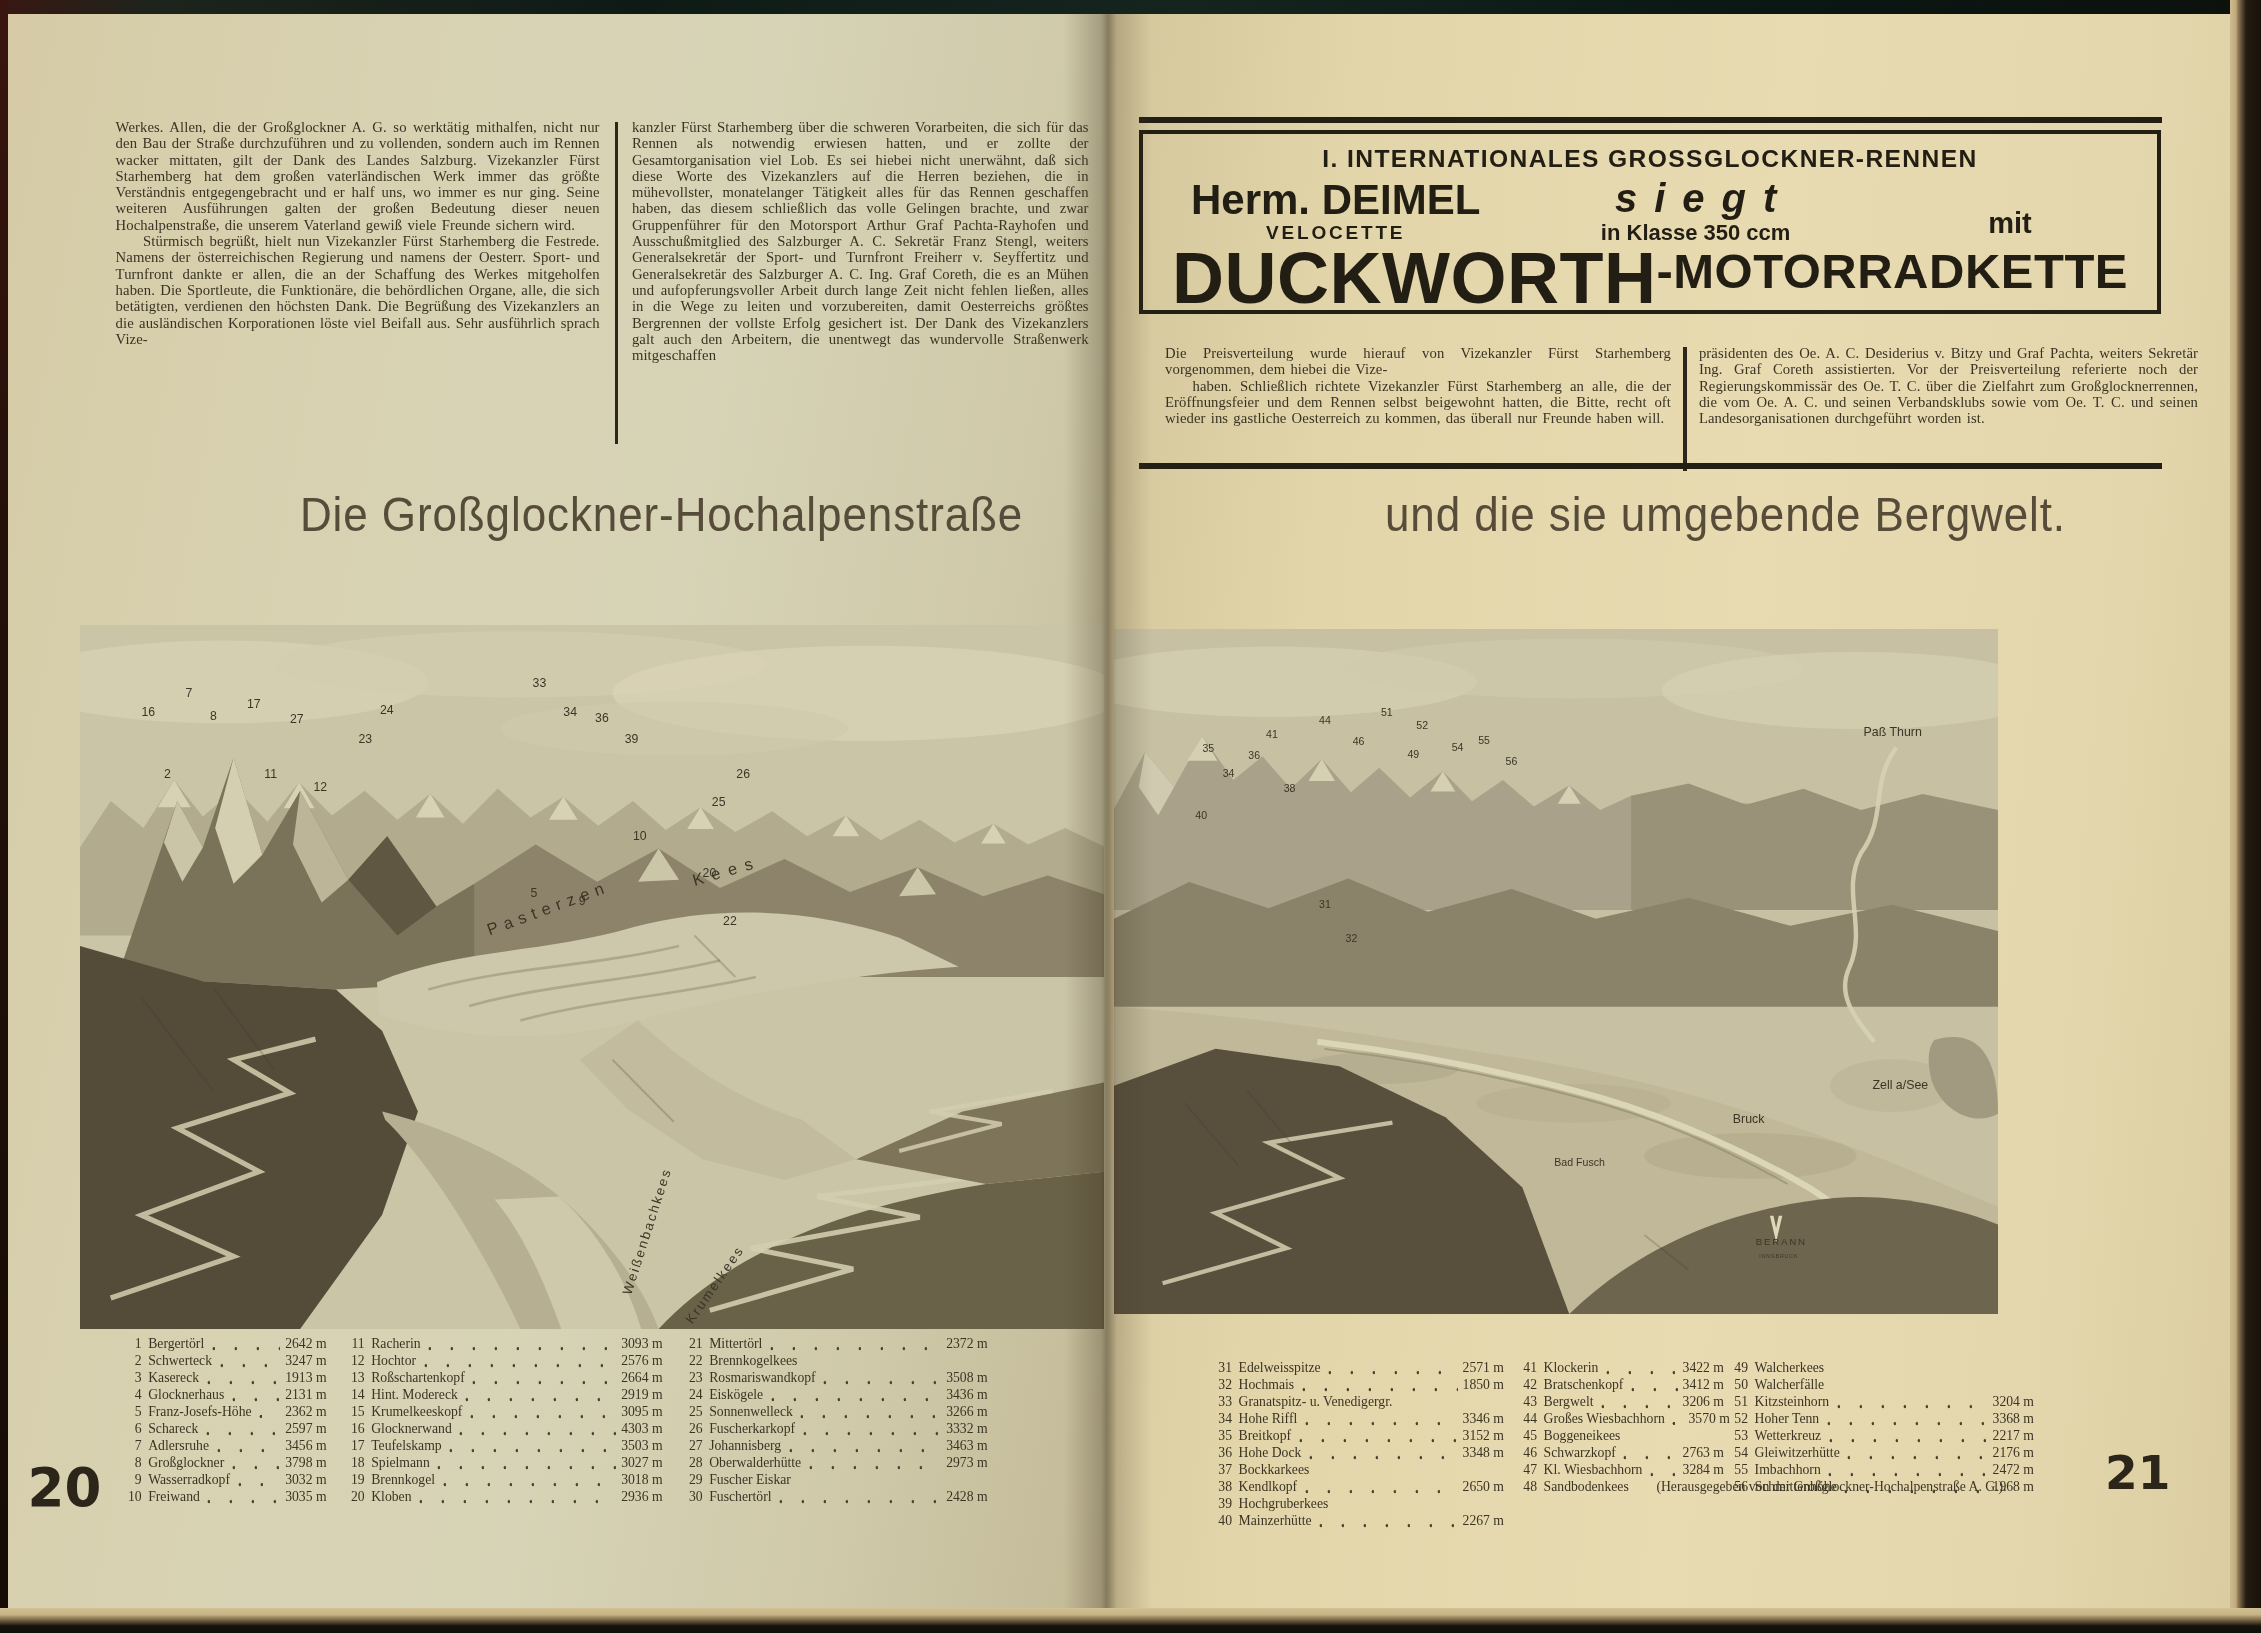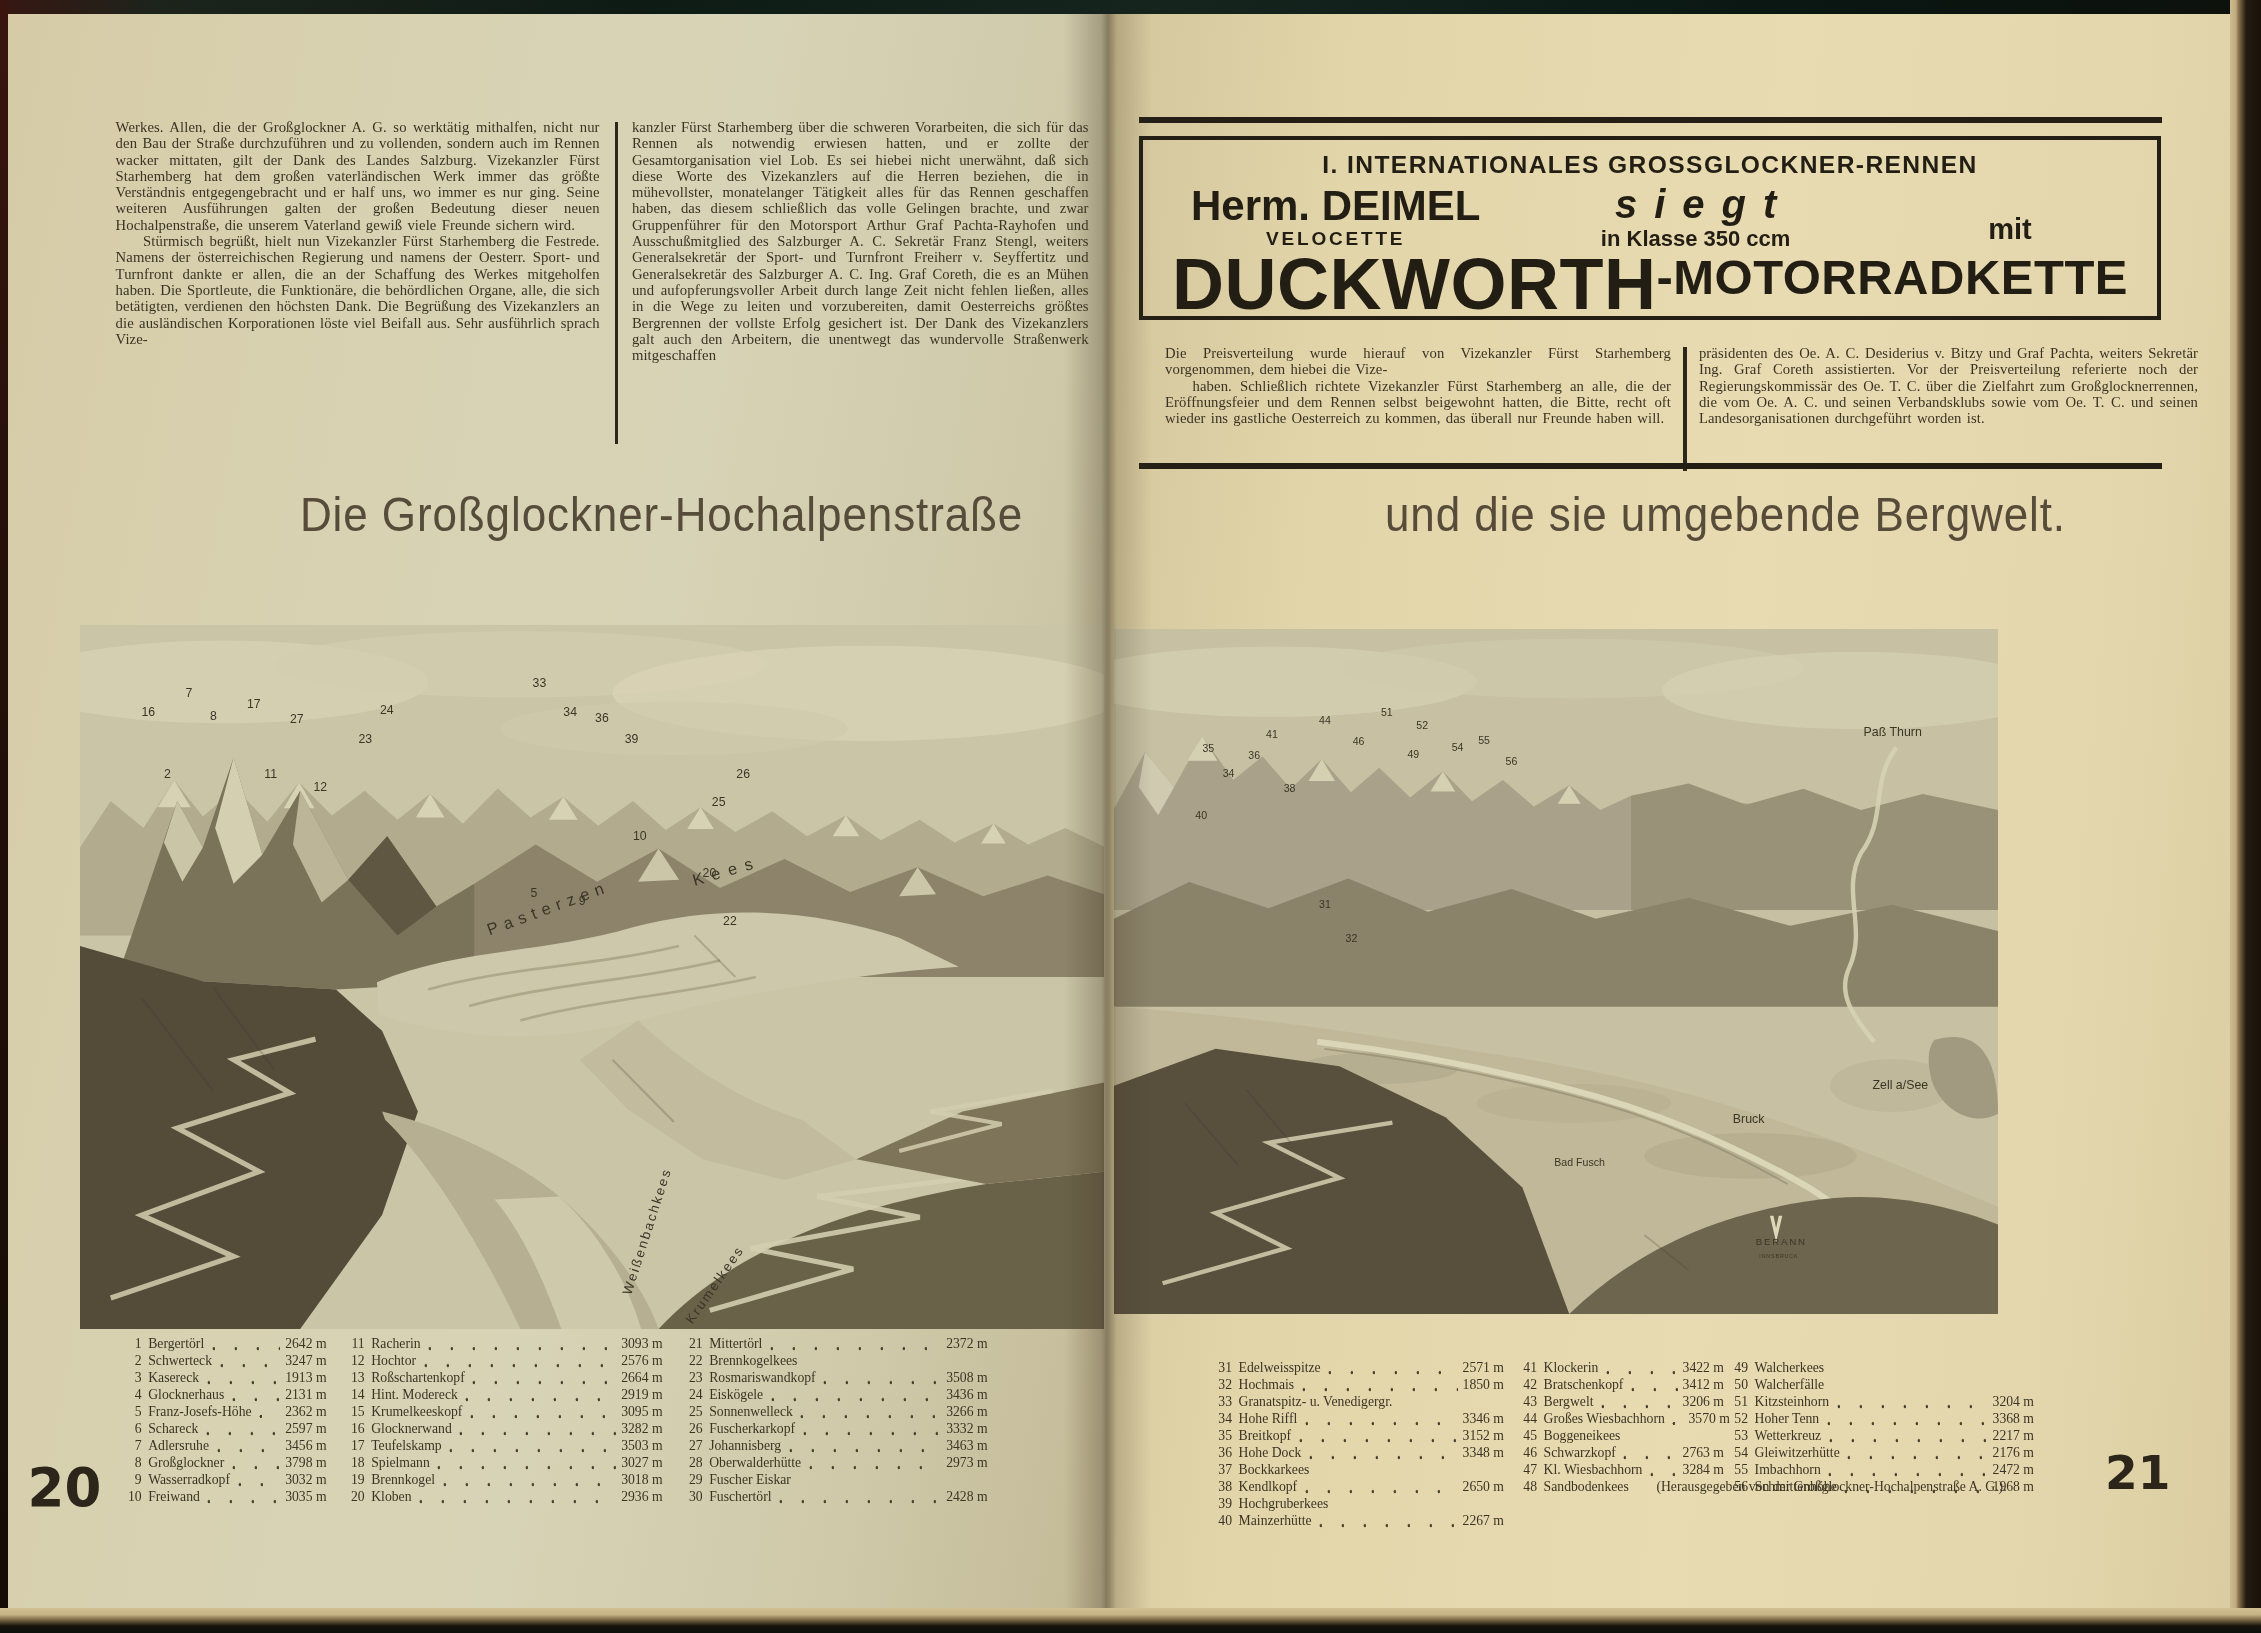--- a/index.html
+++ b/index.html
@@ -39,21 +39,21 @@
   .rightpg .vrule{margin:1.9px 12.3px 0 12.3px;height:124px;}
   
   .headline{position:absolute;margin:0;font-family:"Liberation Sans",sans-serif;font-weight:400;
     color:#574c3a;font-size:44px;letter-spacing:0.9px;text-align:center;transform:scaleY(1.08);
     white-space:nowrap;}
   .hl-left{left:204px;top:476px;width:900px;}
   .hl-right{left:118px;top:476px;width:1001px;}
   
   .toprule{position:absolute;left:32px;top:103px;width:1023px;height:6.2px;background:#241f15;}
   .botrule{position:absolute;left:32px;top:449px;width:1023px;height:6.2px;background:#241f15;}
-  .ad{position:absolute;left:32px;top:122px;width:1014px;height:176px;border:4.3px solid #241f15;
+  .ad{position:absolute;left:32px;top:116px;width:1014px;height:176px;border:4.3px solid #241f15;
     font-family:"Liberation Sans",sans-serif;color:#231e14;}
   .ad-header{margin-top:11.4px;text-align:center;font-size:24.6px;font-weight:700;letter-spacing:1.4px;}
   .ad-mid{display:flex;margin-top:4.7px;align-items:flex-start;}
   .ad-driver-block{width:38%;text-align:center;}
   .ad-driver{font-size:42px;font-weight:700;line-height:43px;}
   .ad-machine{font-size:19px;font-weight:700;letter-spacing:2.8px;margin-top:0.9px;}
   .ad-verb-block{width:33%;text-align:center;}
   .ad-verb{font-size:40px;font-weight:700;letter-spacing:17px;line-height:41px;text-indent:17px;font-style:italic;}
   .ad-class{font-size:22px;font-weight:700;margin-top:0.9px;}
   .ad-mit{width:29%;text-align:center;font-size:29px;font-weight:700;margin-top:29px;}
@@ -259,21 +259,21 @@
           <div class="prow">
             <span class="pn">15</span>
             <span class="pname">Krumelkeeskopf</span>
             <span class="leader"></span>
             <span class="pelev">3095 m</span>
           </div>
           <div class="prow">
             <span class="pn">16</span>
             <span class="pname">Glocknerwand</span>
             <span class="leader"></span>
-            <span class="pelev">3282 m</span>
+            <span class="pelev">4303 m</span>
           </div>
           <div class="prow">
             <span class="pn">17</span>
             <span class="pname">Teufelskamp</span>
             <span class="leader"></span>
             <span class="pelev">3503 m</span>
           </div>
           <div class="prow">
             <span class="pn">18</span>
             <span class="pname">Spielmann</span>

